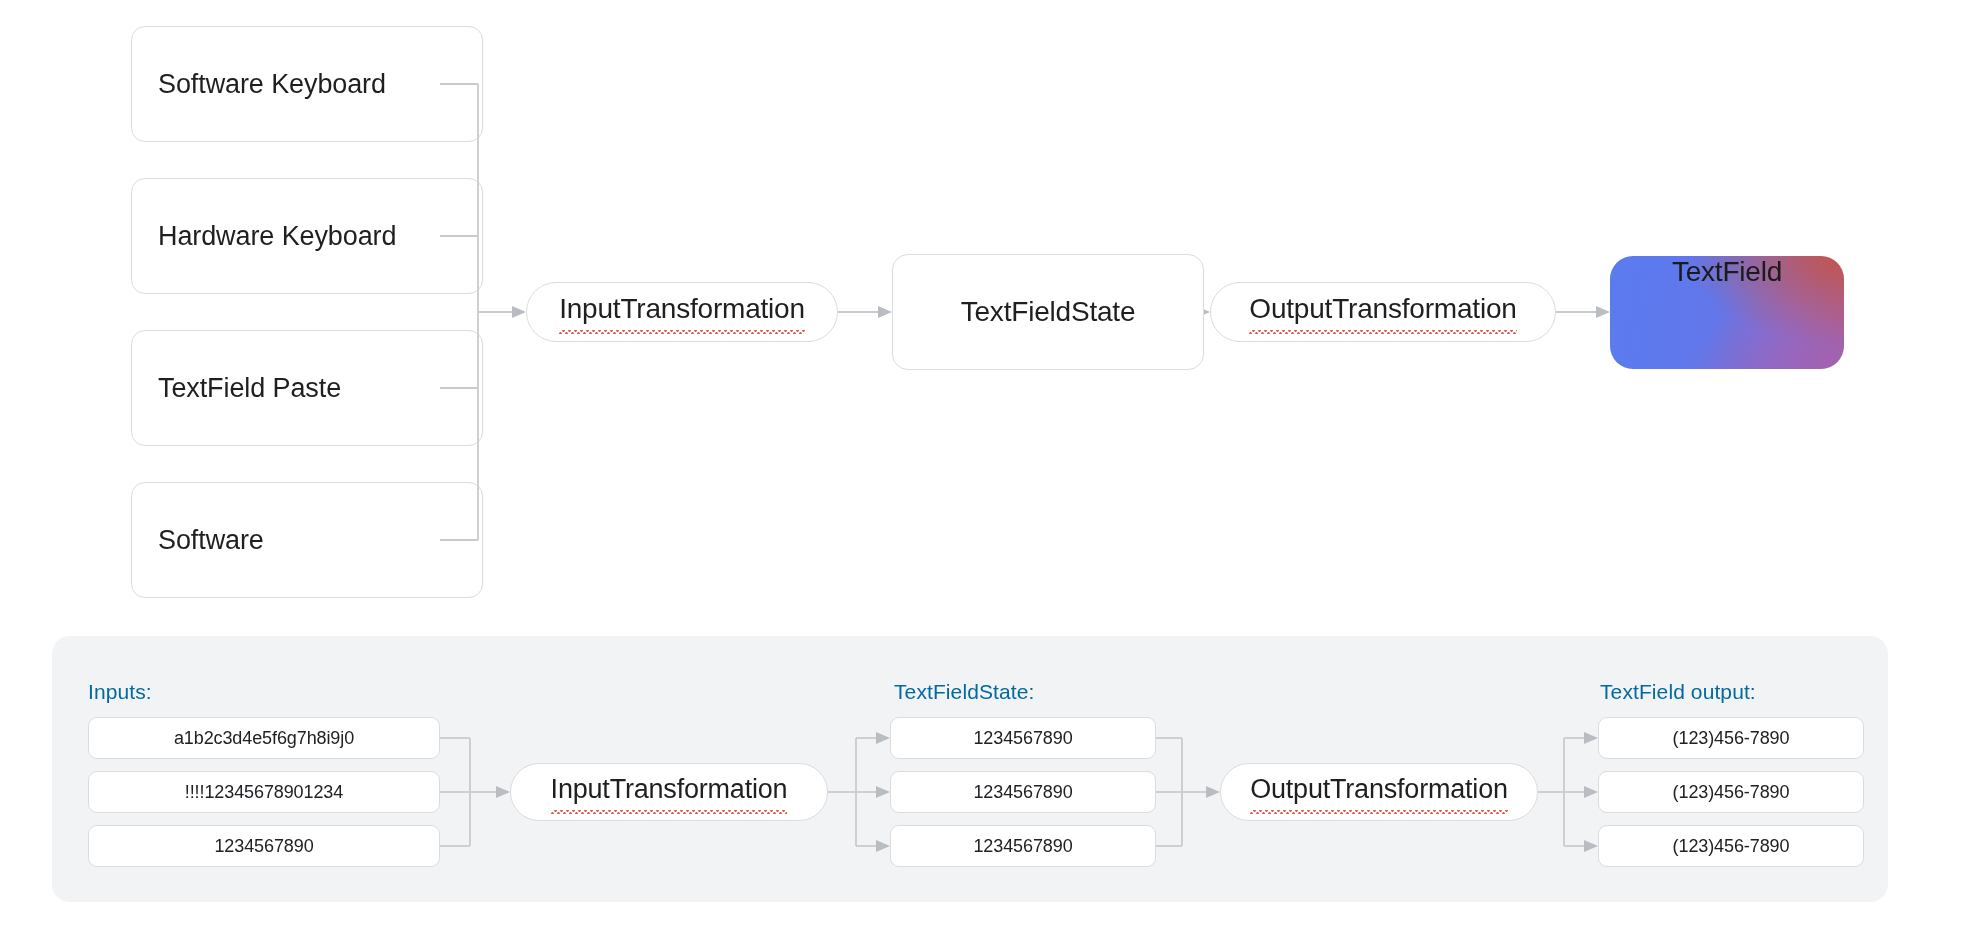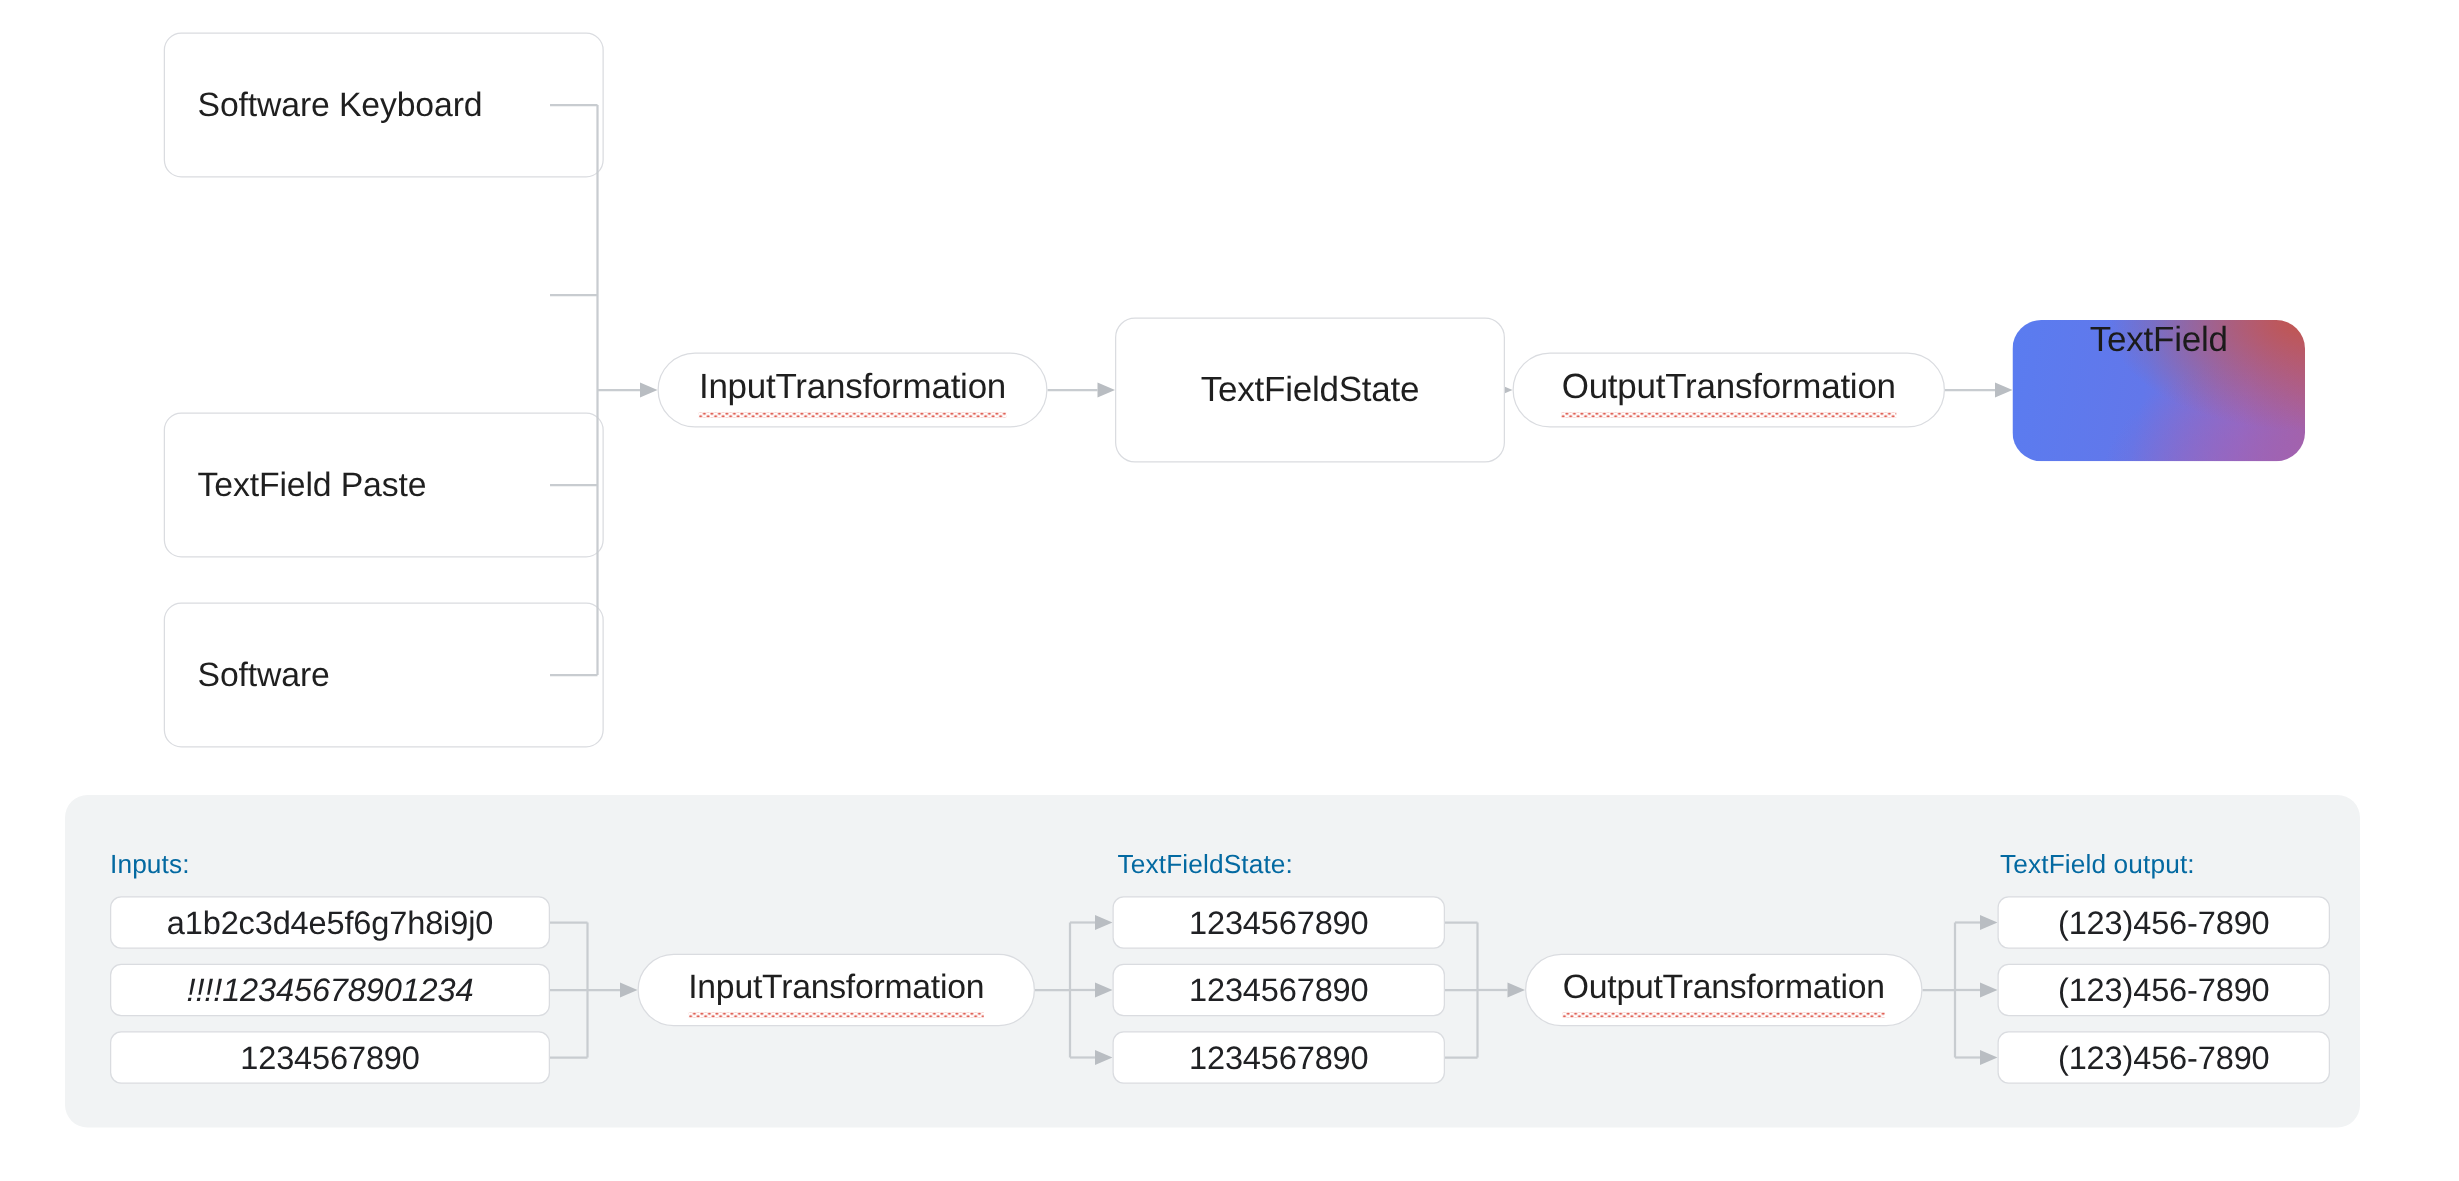--- a/index.html
+++ b/index.html
@@ -167,21 +167,21 @@
     box-sizing: border-box;
     background: #ffffff;
     border: 1.5px solid #dadce0;
     border-radius: 9px;
     display: flex;
     align-items: center;
     justify-content: center;
     height: 42px;
   }
   .val-box .label {
-    font-size: 26px;
+    font-size: 18px;
     color: #202124;
     white-space: nowrap;
     letter-spacing: -0.1px;
   }
   .mini-pill {
     position: absolute;
     box-sizing: border-box;
     background: #ffffff;
     border: 1.5px solid #dadce0;
     border-radius: 999px;
@@ -198,20 +198,23 @@
 </style>
 </head>
 <body>
 
 <div id="stage">
 
   <div class="box src-box" style="top:26px;">
     <span class="label">Software Keyboard</span>
   </div>
 
+  <div class="box src-box" style="top:178px;">
+    <span class="label">Hardware Keyboard</span>
+  </div>
 
   <div class="box src-box" style="top:330px;">
     <span class="label">TextField Paste</span>
   </div>
 
   <div class="box src-box" style="top:482px;">
     <span class="label">Software</span>
   </div>
 
   <svg class="wires">
@@ -289,21 +292,21 @@
     <path d="M1564,792 H1584"></path>
     <path d="M1564,846 H1584"></path>
     <polygon class="head" points="1584,732 1598,738 1584,744"></polygon>
     <polygon class="head" points="1584,786 1598,792 1584,798"></polygon>
     <polygon class="head" points="1584,840 1598,846 1584,852"></polygon>
   </svg>
 
   <div class="val-box" style="left:88px; top:717px; width:352px;">
     <span class="label">a1b2c3d4e5f6g7h8i9j0</span>
   </div>
-  <div class="val-box" style="left:88px; top:771px; width:352px;font-style:italic;">
+  <div class="val-box" style="left:88px; top:771px; width:352px;">
     <span class="label">!!!!12345678901234</span>
   </div>
   <div class="val-box" style="left:88px; top:825px; width:352px;">
     <span class="label">1234567890</span>
   </div>
 
   <div class="mini-pill" style="left:510px; top:763px; width:318px; height:58px;">
     <span class="label squiggle">InputTransformation</span>
   </div>
 

